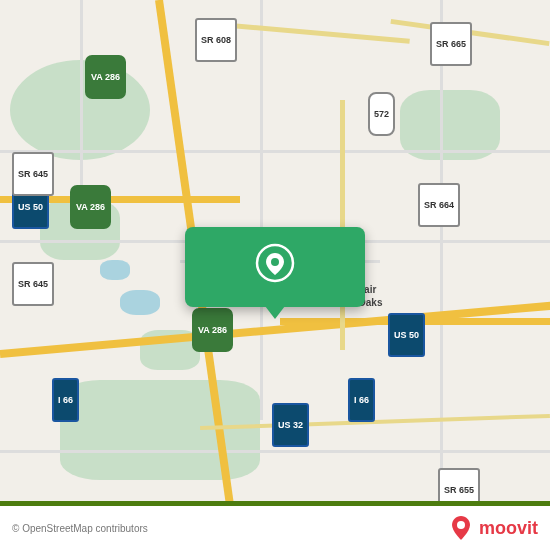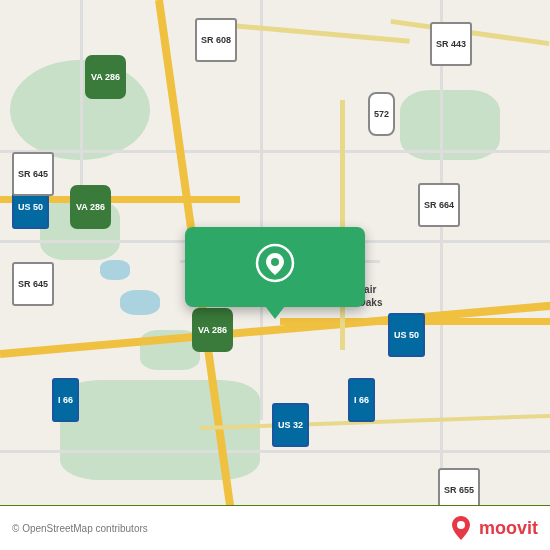--- a/index.html
+++ b/index.html
@@ -86,21 +86,21 @@
     #bottom-bar {
       position: absolute;
       bottom: 0;
       left: 0;
       right: 0;
       background: #ffffff;
       padding: 8px 12px;
       display: flex;
       align-items: center;
       justify-content: space-between;
-      border-top: 1px solid #4d7c0f;
+      border-top: 5px solid #4d7c0f;
       z-index: 20;
     }
 
     .bottom-left {
       display: flex;
       flex-direction: column;
     }
 
     .copyright-text {
       font-size: 10px;
@@ -144,21 +144,21 @@
     }
 
     .badge-green {
       background: #3a7a3a;
       color: white;
       border-color: #3a7a3a;
       border-radius: 7px;
     }
 
     .badge-blue {
-      background: #0369a1;
+      background: #0c4a6e;
       color: white;
       border-color: #1a56a0;
     }
 
     .place-label {
       position: absolute;
       font-size: 10px;
       color: #444;
       font-weight: 600;
       z-index: 5;
@@ -198,21 +198,21 @@
   <div style="position:absolute;top:0;left:260px;width:3px;height:420px;background:#ddd;z-index:1;"></div>
   <div style="position:absolute;top:0;left:440px;width:3px;height:550px;background:#ddd;z-index:1;"></div>
   <div style="position:absolute;top:0;left:80px;width:3px;height:200px;background:#ddd;z-index:1;"></div>
   <div style="position:absolute;top:260px;left:180px;width:200px;height:3px;background:#ddd;z-index:1;"></div>
   <div style="position:absolute;top:420px;left:200px;width:350px;height:4px;background:#e8d88a;transform:rotate(-2deg);z-index:2;"></div>
 
   <div class="badge badge-green" style="top:55px;left:85px;">VA 286</div>
   <div class="badge badge-blue" style="top:185px;left:12px;">US 50</div>
   <div class="badge badge-green" style="top:185px;left:70px;">VA 286</div>
   <div class="badge" style="top:18px;left:195px;">SR 608</div>
-  <div class="badge" style="top:22px;left:430px;">SR 443</div>
+  <div class="badge" style="top:22px;left:430px;">SR 665</div>
   <div class="badge" style="top:92px;left:368px;border-radius:8px;">572</div>
   <div class="badge" style="top:183px;left:418px;">SR 664</div>
   <div class="badge" style="top:152px;left:12px;">SR 645</div>
   <div class="badge" style="top:262px;left:12px;">SR 645</div>
   <div class="badge badge-green" style="top:308px;left:192px;">VA 286</div>
   <div class="badge badge-blue" style="top:313px;left:388px;">US 50</div>
   <div class="badge badge-blue" style="top:378px;left:52px;">I 66</div>
   <div class="badge badge-blue" style="top:378px;left:348px;">I 66</div>
   <div class="badge badge-blue" style="top:403px;left:272px;">US 32</div>
   <div class="badge" style="top:468px;left:438px;">SR 655</div>

